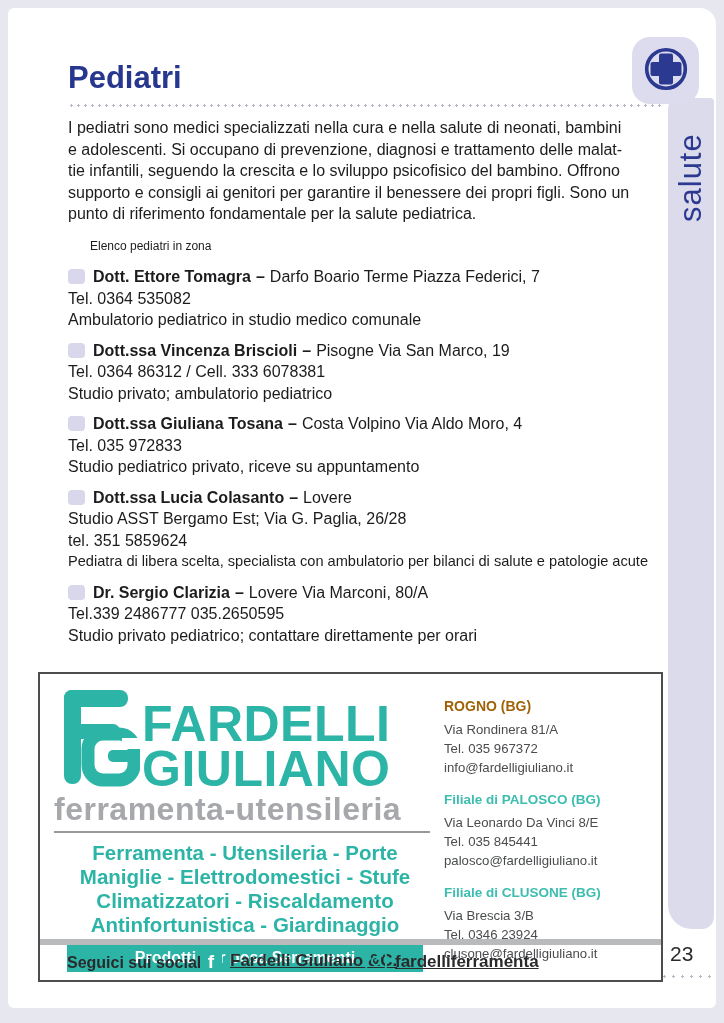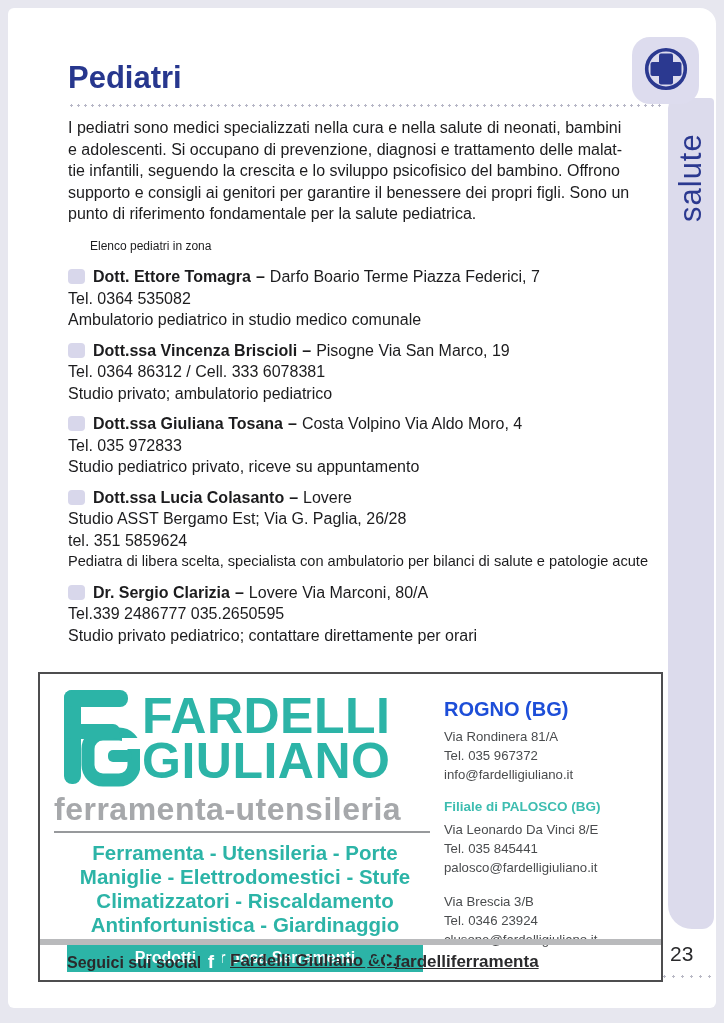--- a/index.html
+++ b/index.html
@@ -25,30 +25,30 @@
   .bullet { flex:0 0 auto; width:17px; height:15px; background:#d8d7eb; border-radius:4px; margin:3px 8px 0 0; }
   .dname { font-weight:bold; }
   .dsep { font-weight:bold; margin:0 5px; }
   .dline { font-size:16px; line-height:21.5px; white-space:nowrap; }
   .dline.small { font-size:14.6px; }
 
   
   .adbox { position:absolute; left:38px; top:672px; width:625px; height:310px; background:#fff;
     border:2px solid #4d4d4f; box-sizing:border-box; }
   .ad-left { position:absolute; left:14px; top:12px; width:382px; text-align:center; }
-  .logo-row { display:flex; align-items:center; text-align:left; }
+  .logo-row { display:flex; align-items:flex-end; text-align:left; }
   .brand { margin-left:2px; }
   .brand-line { font-size:50px; line-height:45px; font-weight:bold; color:#2cb4a7; letter-spacing:0.5px; }
   .brand-sub { font-size:32px; line-height:34px; font-weight:bold; color:#a6a8ab; text-align:left; margin-top:0px; letter-spacing:0.5px; }
   .logo-underline { border-top:2px solid #97999c; margin:5px 6px 8px 0; }
   .services div { color:#2cb4a7; font-weight:bold; font-size:20.5px; line-height:24px; white-space:nowrap; }
   .banner { margin:8px auto 0; width:356px; background:#2cb4a7; color:#ffffff; font-weight:bold; font-size:16px; padding:4px 0 5px; }
   .ad-right { position:absolute; left:404px; top:24px; width:215px; text-align:left; }
   .loc { margin-bottom:15px; }
-  .loc-title { color:#1d4ed8; font-weight:bold; font-size:20px; margin-bottom:6px; }
+  .loc-title { color:#a16207; font-weight:bold; font-size:14px; margin-bottom:6px; }
   .loc-title.sub { font-size:13.5px; color:#3dbdb0; }
   .loc-line { font-size:13.2px; line-height:19px; color:#4a4c4e; }
   .ad-divider { position:absolute; left:0; right:0; bottom:35px; height:6px; background:#b9babc; }
   .socialrow { position:absolute; left:0; right:0; bottom:0; height:35px; }
   .social-label { position:absolute; left:27px; top:9px; font-size:16px; font-weight:bold; color:#2a2a2c; }
   .fb-group { position:absolute; left:160px; top:5px; display:flex; align-items:center; gap:8px; }
   .ig-group { position:absolute; left:325px; top:5px; display:flex; align-items:flex-end; gap:8px; }
   .social-text { font-size:17px; font-weight:bold; color:#2a2a2c;text-decoration:underline; }
   .fb-icon { width:22px; height:22px; background:#2cb4a7; border-radius:5px; color:#fff; display:flex; align-items:flex-end;
     justify-content:center; font-weight:bold; font-size:19px; line-height:21px; overflow:hidden; }
@@ -177,20 +177,21 @@
         <div class="loc-line">Tel. 035 967372</div>
         <div class="loc-line">info@fardelligiuliano.it</div>
       </div>
       <div class="loc">
         <div class="loc-title sub">Filiale di PALOSCO (BG)</div>
         <div class="loc-line">Via Leonardo Da Vinci 8/E</div>
         <div class="loc-line">Tel. 035 845441</div>
         <div class="loc-line">palosco@fardelligiuliano.it</div>
       </div>
       <div class="loc">
+        <div class="loc-title sub">Filiale di CLUSONE (BG)</div>
         <div class="loc-line">Via Brescia  3/B</div>
         <div class="loc-line">Tel. 0346 23924</div>
         <div class="loc-line">clusone@fardelligiuliano.it</div>
       </div>
     </div>
 
     <div class="ad-divider"></div>
     <div class="socialrow">
       <span class="social-label">Seguici sui social</span>
       <span class="fb-group">

